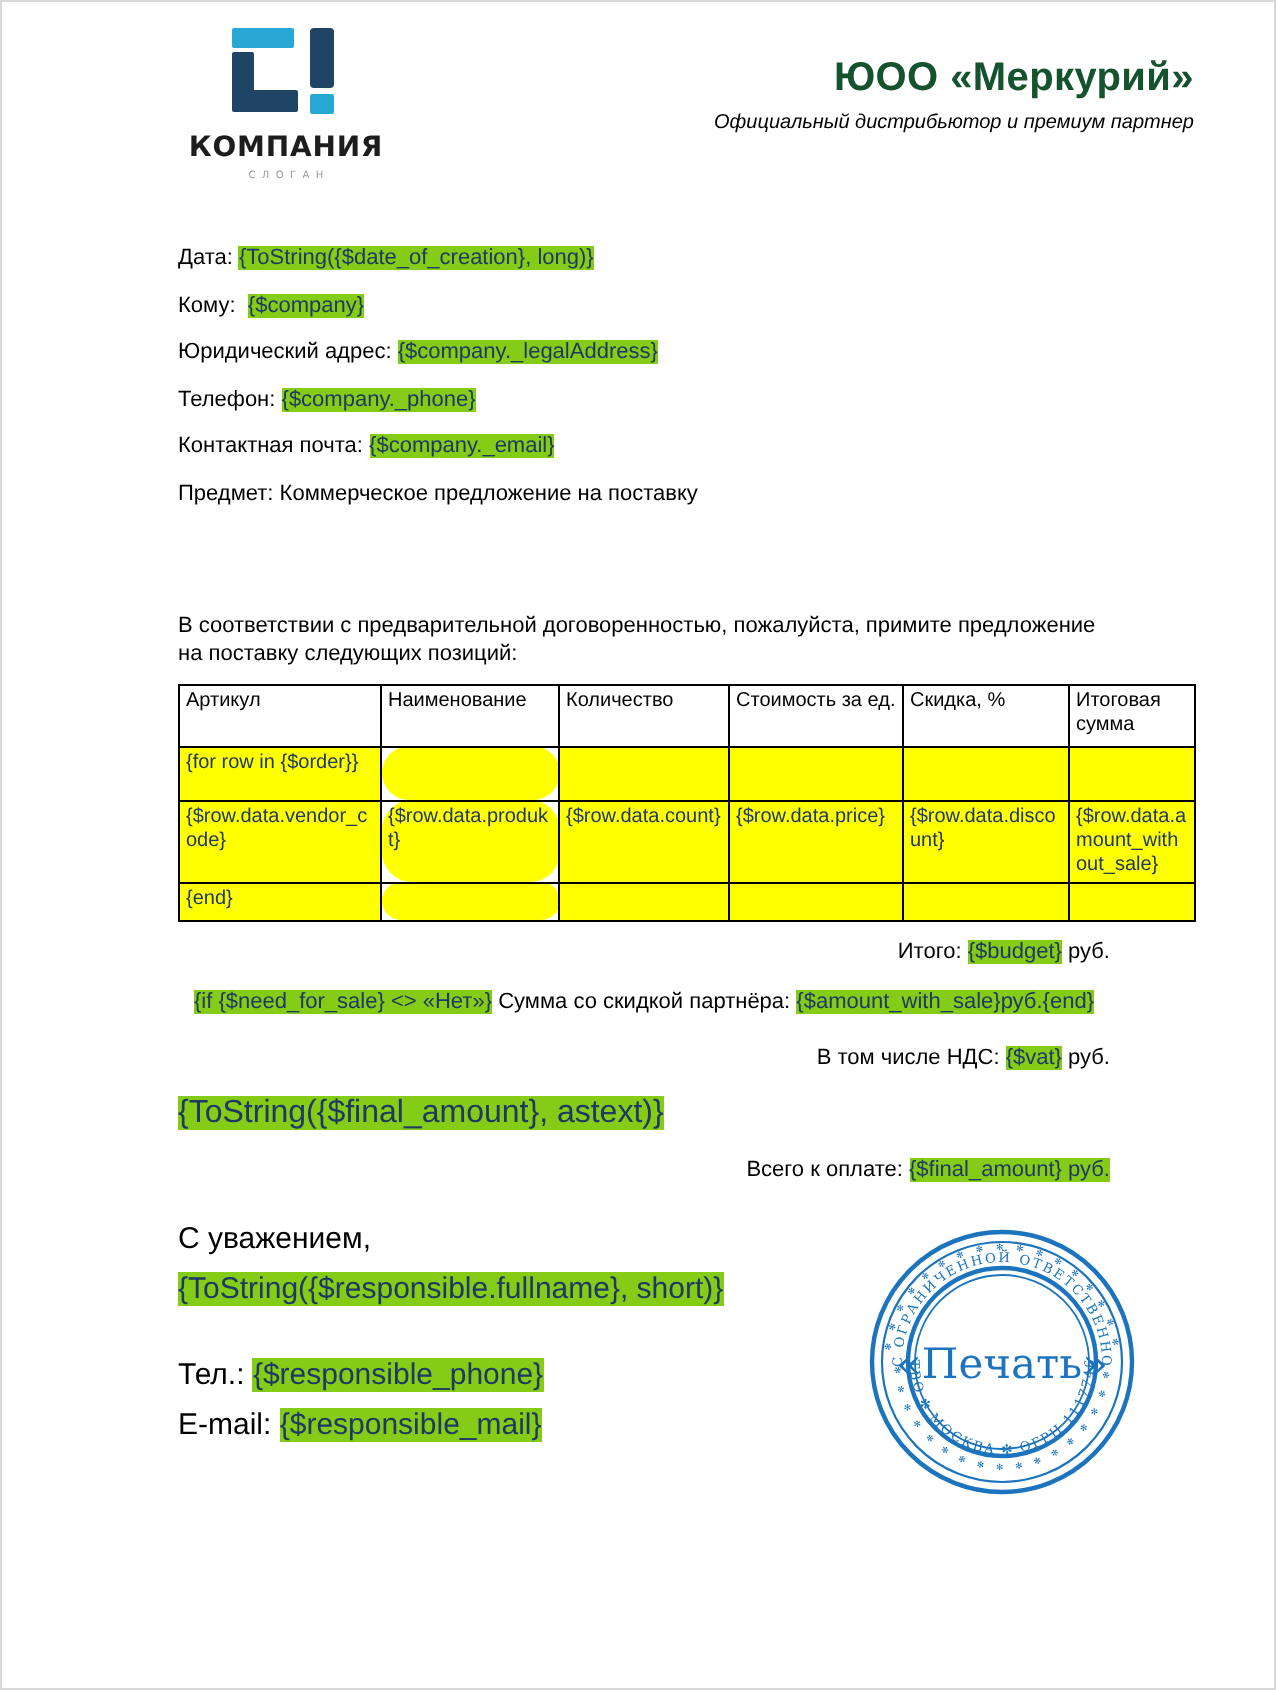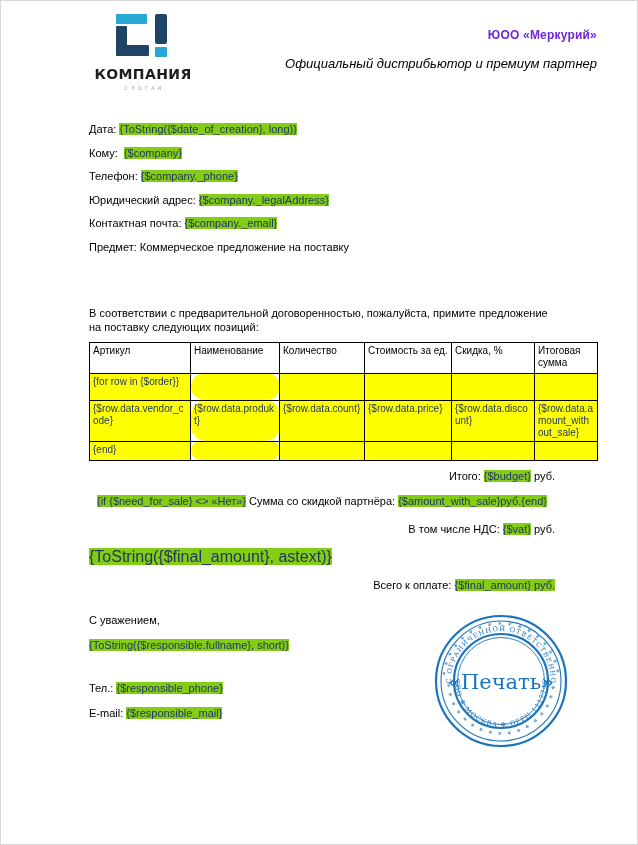--- a/index.html
+++ b/index.html
@@ -103,30 +103,30 @@
     font-size: 5px;
     letter-spacing: 3.2px;
     color: #9a9a9a;
     margin-top: 3px;
     padding-left: 3px;
   }
   .org-name {
     position: absolute;
     right: 42px;
     top: 27px;
-    font-size: 12px;
+    font-size: 20px;
     font-weight: bold;
-    color: #6d28d9;
+    color: #14532d;
     letter-spacing: 0.2px;
   }
   .org-sub {
     position: absolute;
     right: 42px;
     top: 55px;
-    font-size: 13px;
+    font-size: 10px;
     font-style: italic;
     color: #000000;
   }
 
   
   .content {
     position: absolute;
     left: 88px;
     top: 122px;
     width: 470px;
@@ -210,21 +210,21 @@
   .sp14 { margin-top: 14px; }
 
   
   .signature {
     position: absolute;
     left: 88px;
     top: 612px;
     width: 320px;
   }
   .sig-line {
-    font-size: 11px;
+    font-size: 15px;
     color: #000000;
     line-height: 14px;
     margin-bottom: 11px;
   }
   .sig-gap { height: 18px; }
 
   
   .stamp {
     position: absolute;
     left: 432px;
@@ -263,27 +263,27 @@
       <span>Дата:</span>
       <span class="hl">{ToString({$date_of_creation}, long)}</span>
     </div>
 
     <div class="field-line">
       <span>Кому:</span>
       <span>&nbsp;</span><span class="hl">{$company}</span>
     </div>
 
     <div class="field-line">
+      <span>Юридический адрес:</span>
+      <span class="hl">{$company._legalAddress}</span>
+    </div>
+
+    <div class="field-line">
       <span>Телефон:</span>
       <span class="hl">{$company._phone}</span>
-    </div>
-
-    <div class="field-line">
-      <span>Юридический адрес:</span>
-      <span class="hl">{$company._legalAddress}</span>
     </div>
 
     <div class="field-line">
       <span>Контактная почта:</span>
       <span class="hl">{$company._email}</span>
     </div>
 
     <div class="field-line">
       <span>Предмет:</span>
       <span>Коммерческое предложение на поставку</span>

